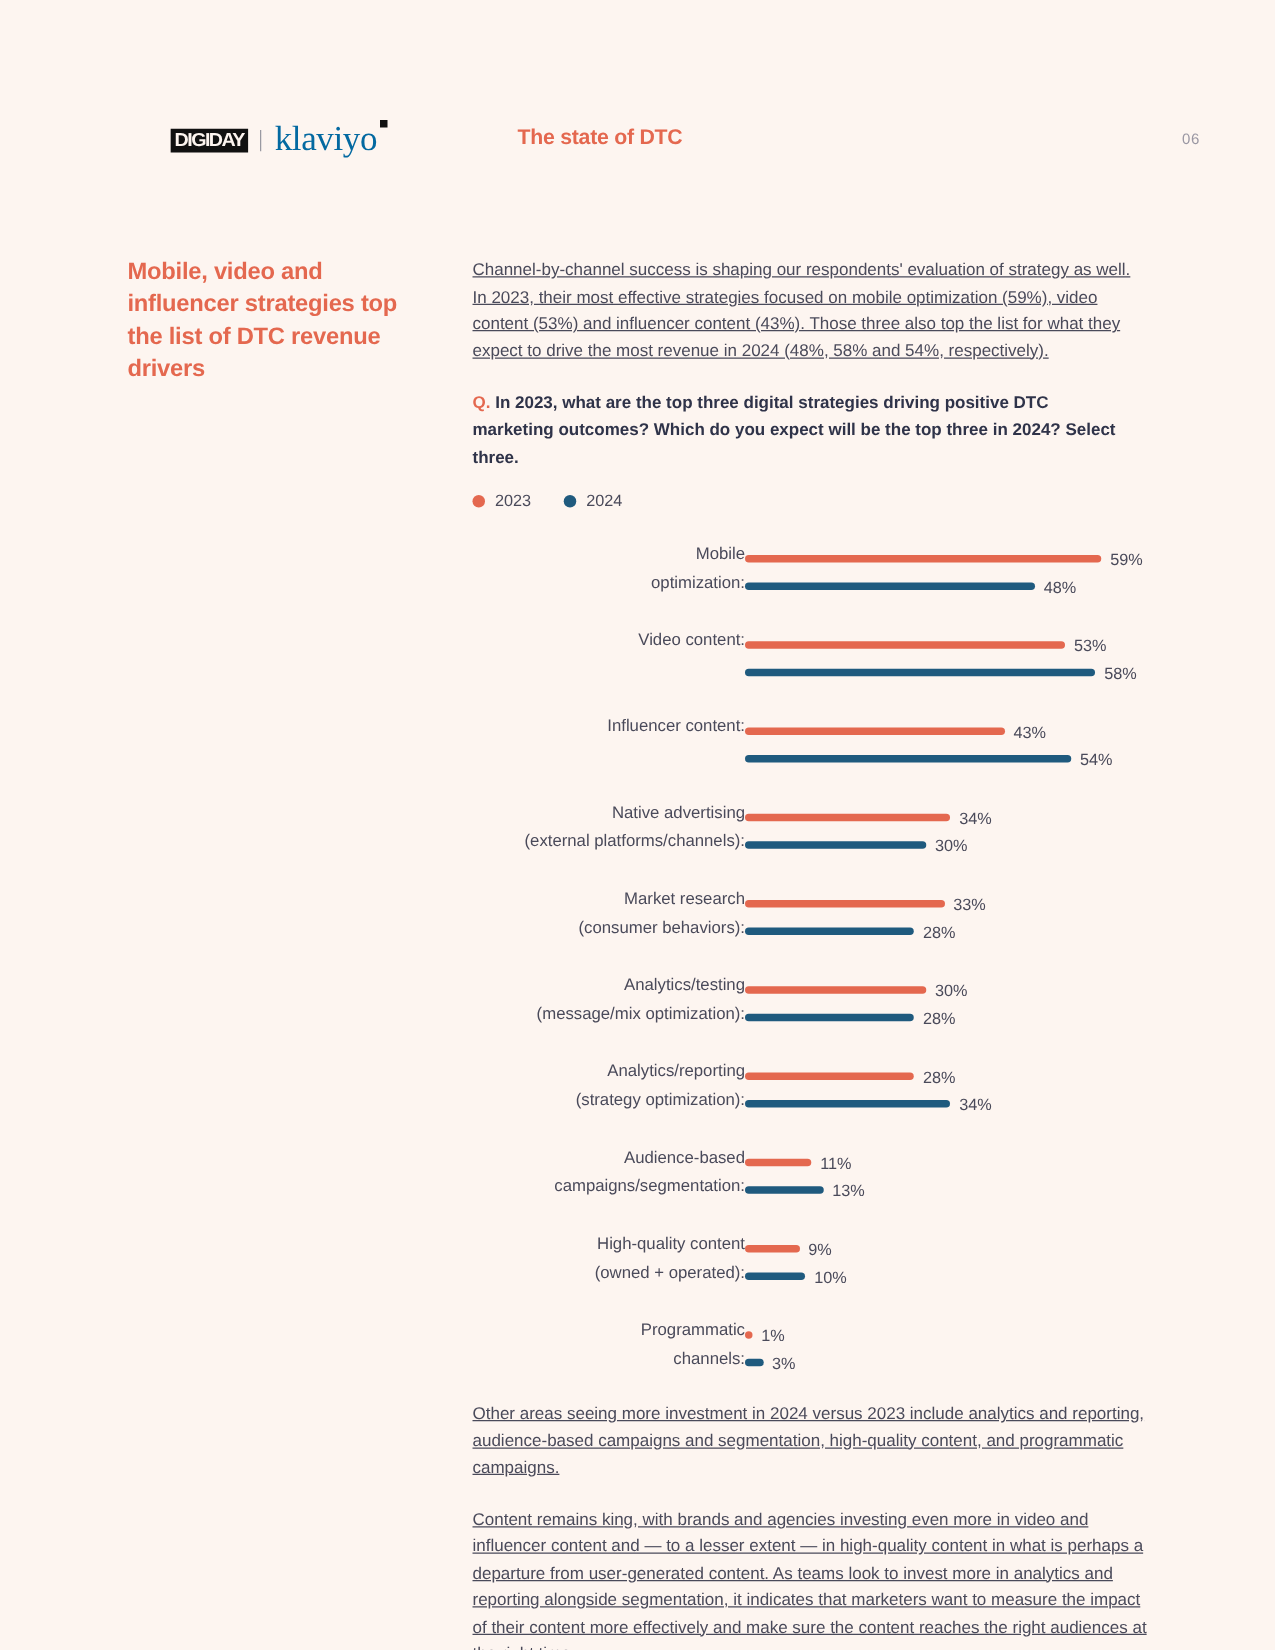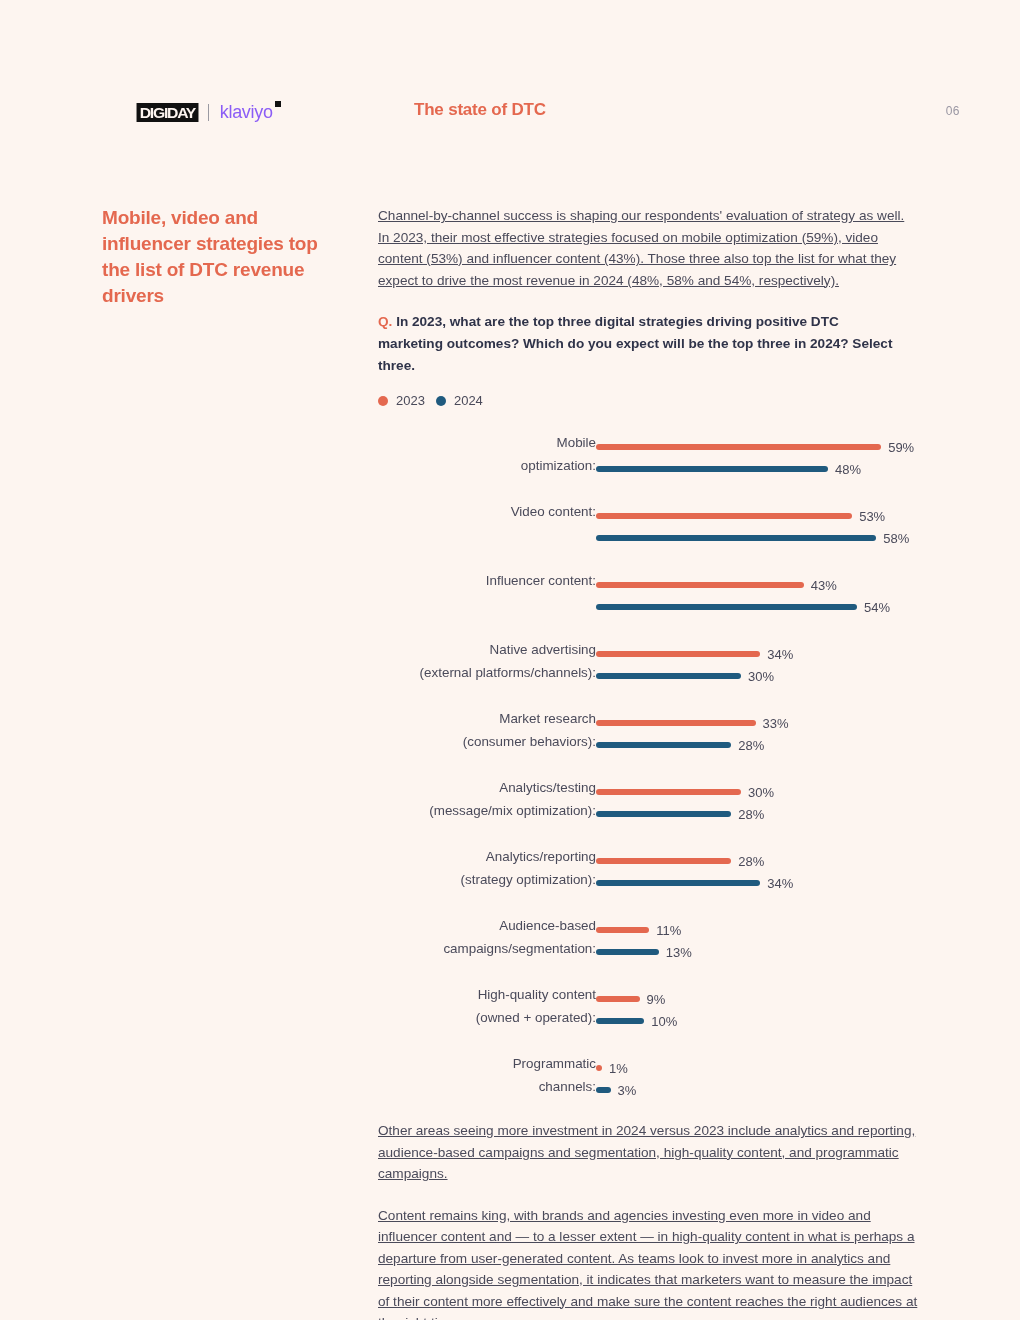--- a/index.html
+++ b/index.html
@@ -53,23 +53,23 @@
     line-height: 1;
     transform: scaleX(1.05);
   }
   .logo-divider {
     width: 1px;
     height: 17px;
     background: #9a9aa2;
     display: inline-block;
   }
   .logo-klaviyo {
-    font-family: Liberation Sans, sans-serif;
-    font-size: 18px;
-    color: #8b5cf6;
+    font-family: Liberation Serif, serif;
+    font-size: 28px;
+    color: #0369a1;
     line-height: 1;
     position: relative;
     letter-spacing: -0.3px;
   }
   .logo-klaviyo .tm {
     position: absolute;
     top: -2px;
     right: -8px;
     width: 6px;
     height: 6px;
@@ -132,21 +132,21 @@
   }
   .question .q-mark {
     color: #e4684f;
     font-weight: 700;
   }
 
   
   .legend {
     display: flex;
     align-items: center;
-    gap: 11px;
+    gap: 26px;
     margin: 0 0 22px 0;
   }
   .legend-item {
     display: flex;
     align-items: center;
     gap: 8px;
     font-size: 13px;
     color: #4a4a5a;
   }
   .legend-dot {

